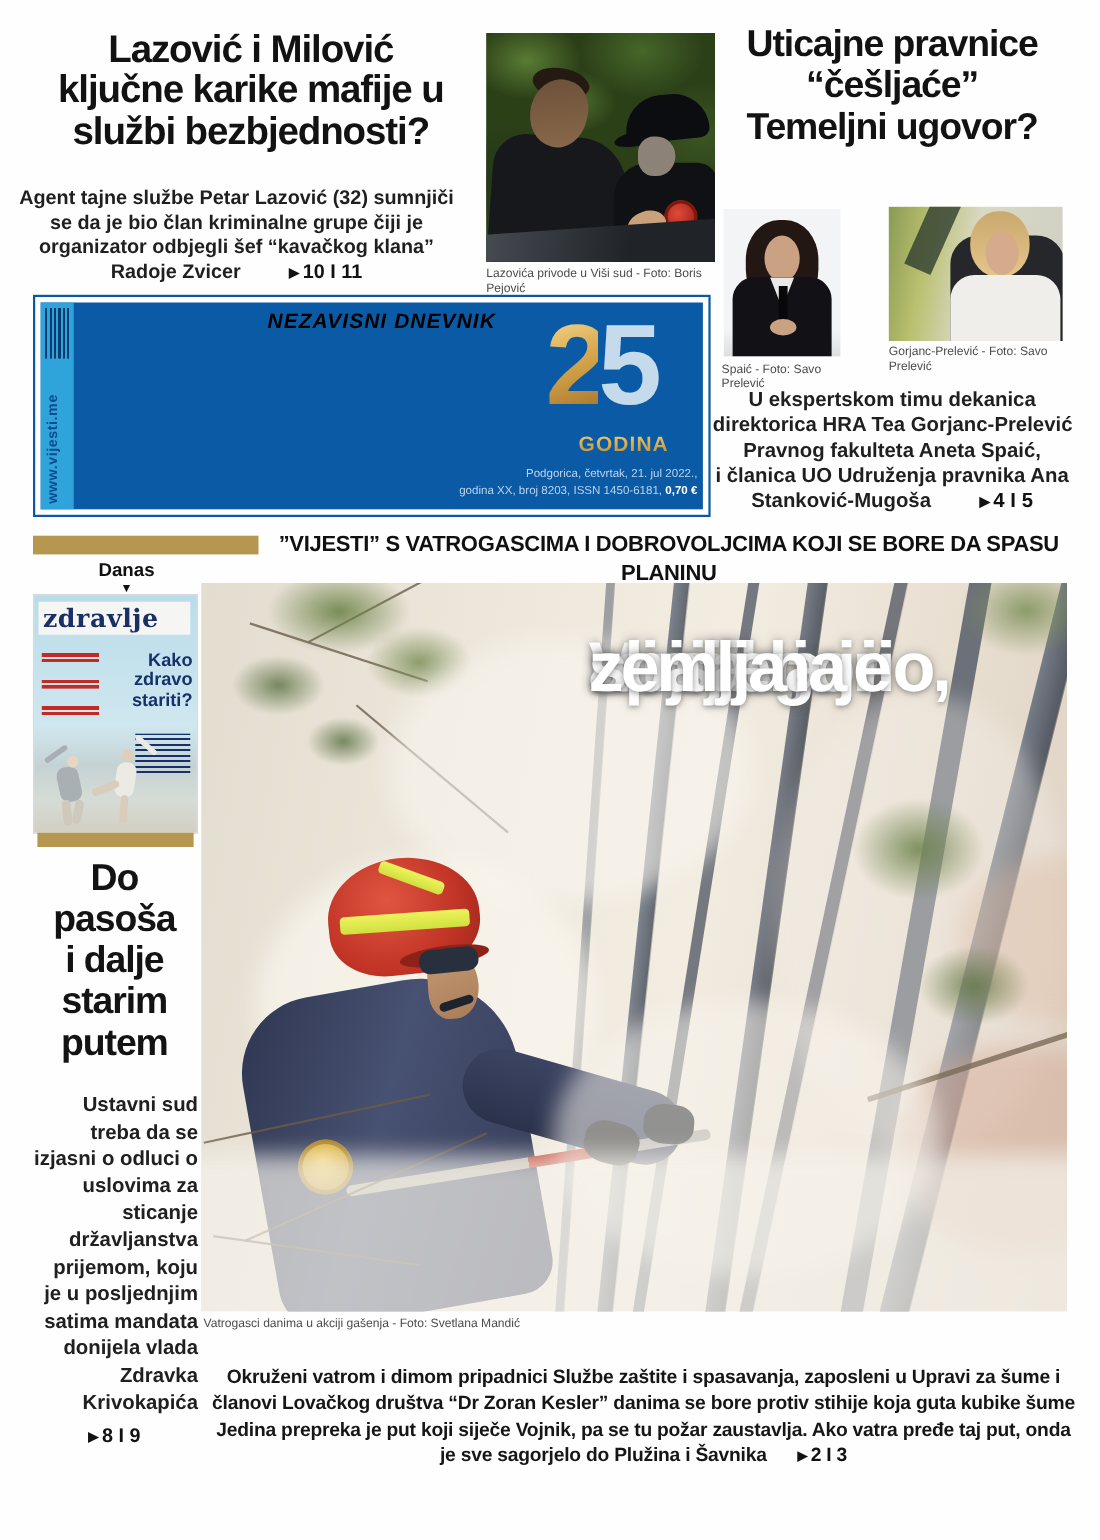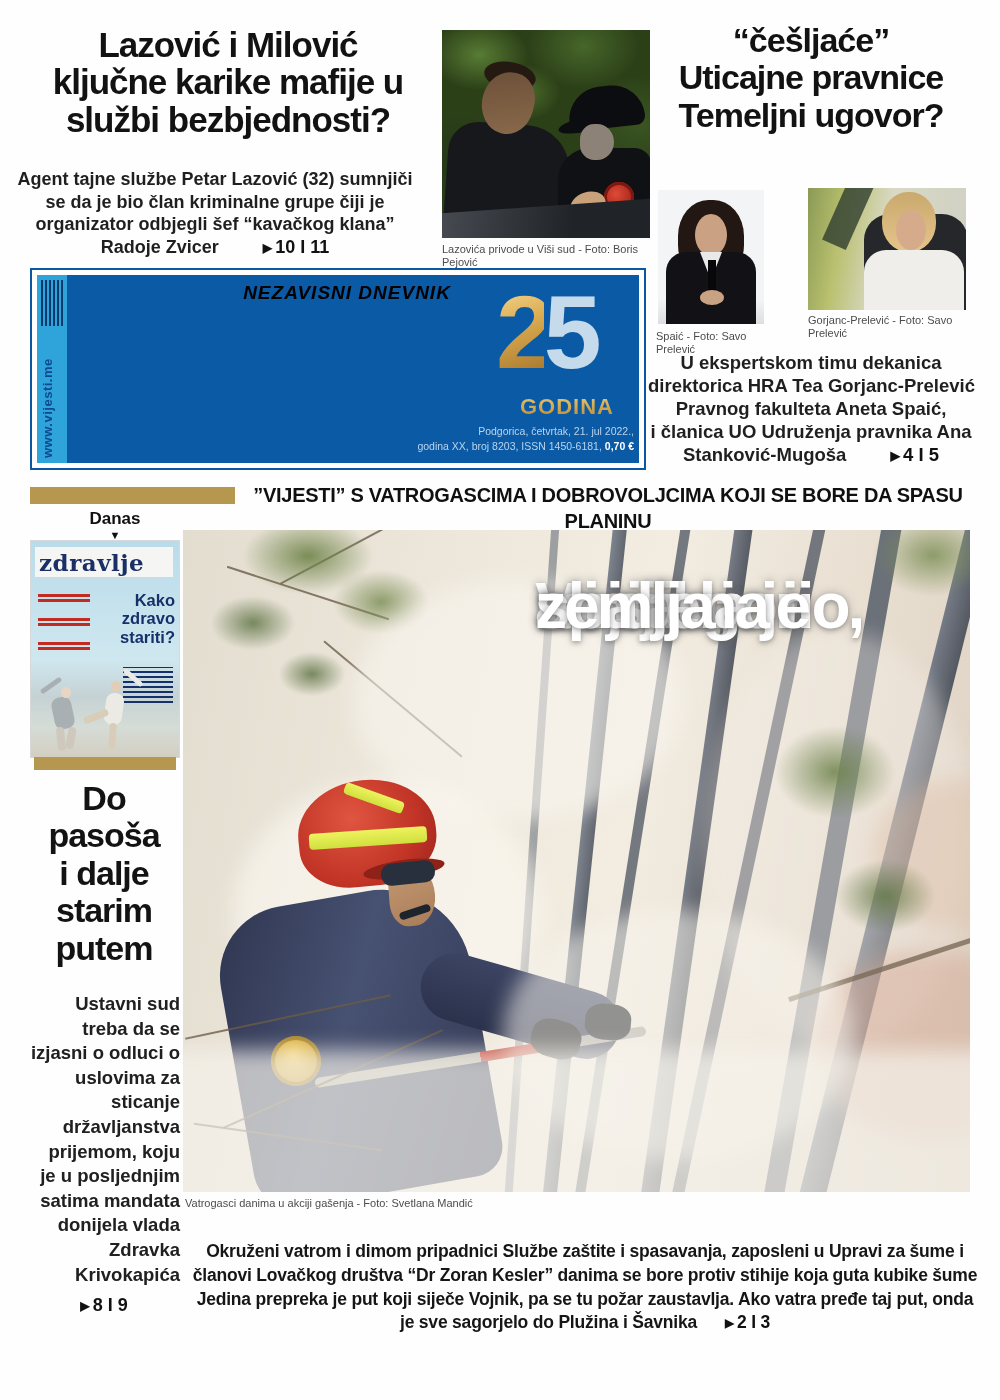--- a/index.html
+++ b/index.html
@@ -77,21 +77,21 @@
   .mast-url{position:absolute;left:8px;bottom:10px;width:24px;height:140px;writing-mode:vertical-rl;
      transform:rotate(180deg);font-size:13px;font-weight:800;color:#0d4a8f;letter-spacing:.5px;}
   .mast-tagline{position:absolute;left:160px;top:12px;width:310px;text-align:center;color:#000000;
      font-style:italic;font-weight:800;font-size:19px;letter-spacing:1px;}
   .mast-logo{position:absolute;left:44px;top:18px;font-family:"DejaVu Serif",serif;font-weight:700;
      font-size:112px;line-height:1.1;color:#fff;letter-spacing:1px;}
   .anniv-num{position:absolute;left:464px;top:10px;font-weight:800;font-size:104px;line-height:1;letter-spacing:-10px;}
   .anniv-2{background:linear-gradient(160deg,#f5d78e 10%,#d9a94f 45%,#a5742a 90%);
      -webkit-background-clip:text;background-clip:text;color:transparent;}
   .anniv-5{color:#cfe2f0;opacity:.95;}
-  .anniv-label{position:absolute;left:462px;top:124px;width:146px;text-align:center;font-weight:800;font-size:22px;
+  .anniv-label{position:absolute;left:462px;top:124px;width:146px;text-align:center;font-weight:800;font-size:19px;
      letter-spacing:1px;background:linear-gradient(180deg,#eccb74,#b9872e);-webkit-background-clip:text;
      background-clip:text;color:transparent;}
   .mast-issue{position:absolute;right:10px;top:154px;text-align:right;font-size:10.5px;line-height:1.4;color:#b9d4ec;}
   .mast-issue .price{font-weight:800;color:#fff;}
 
   
   .gold-bar1{left:30px;top:487px;width:205px;height:17px;background:var(--gold);}
   .banner-text{left:243px;top:482px;width:730px;height:26px;line-height:26px;text-align:center;
      font-weight:800;font-size:20px;letter-spacing:-.3px;color:#101010;}
   .danas{left:60px;top:509px;width:110px;text-align:center;font-weight:800;font-size:17px;color:#101010;}
@@ -225,22 +225,22 @@
     <div class="m2-cap"></div>
     <div class="m2-brim"></div>
     <div class="m2-face"></div>
     <div class="m2-emblem"></div>
     <div class="m2-hand"></div>
     <div class="car"></div>
   </div>
   <div class="abs cap cap-arrest">Lazovića privode u Viši sud - Foto: Boris Pejović</div>
 
   <div class="abs tr-head ctr">
+    <div>Uticajne pravnice</div>
     <div>“češljaće”</div>
-    <div>Uticajne pravnice</div>
     <div>Temeljni ugovor?</div>
   </div>
   <div class="ph" id="ph-spaic">
     <div class="sp-hair"></div>
     <div class="sp-face"></div>
     <div class="sp-body"></div>
     <div class="sp-shirt"></div>
     <div class="sp-tie"></div>
     <div class="sp-hands"></div>
   </div>

